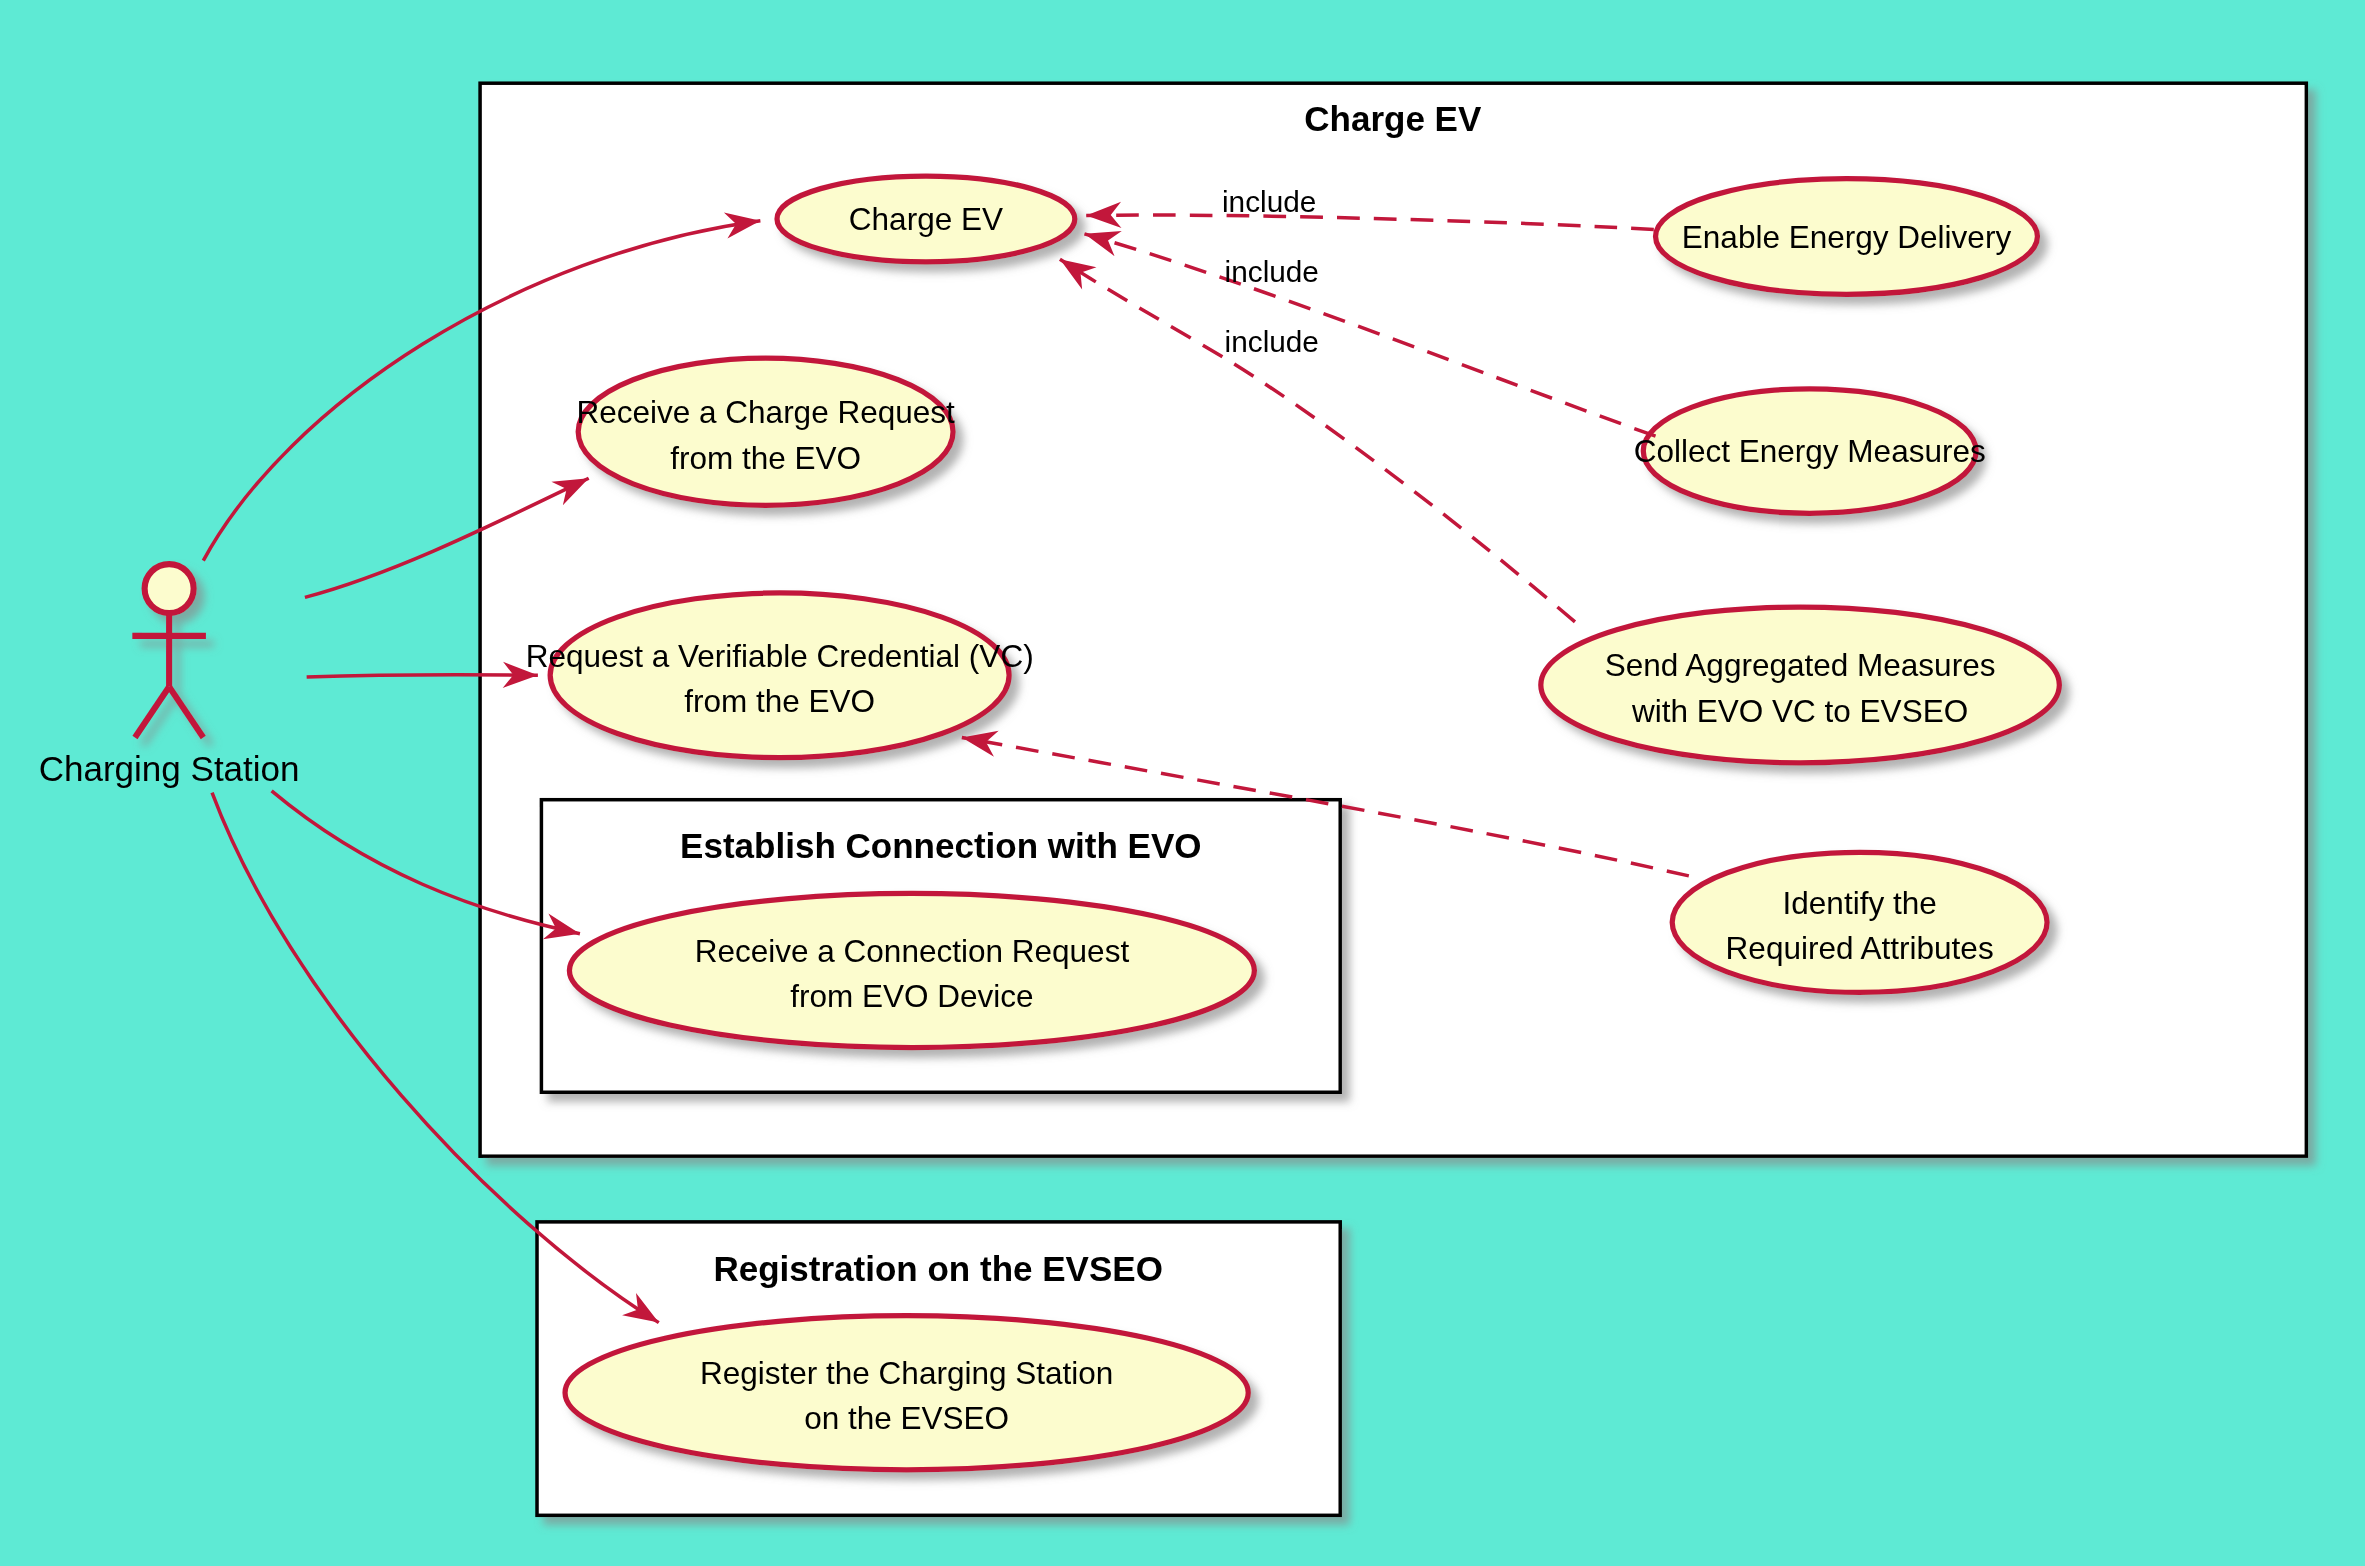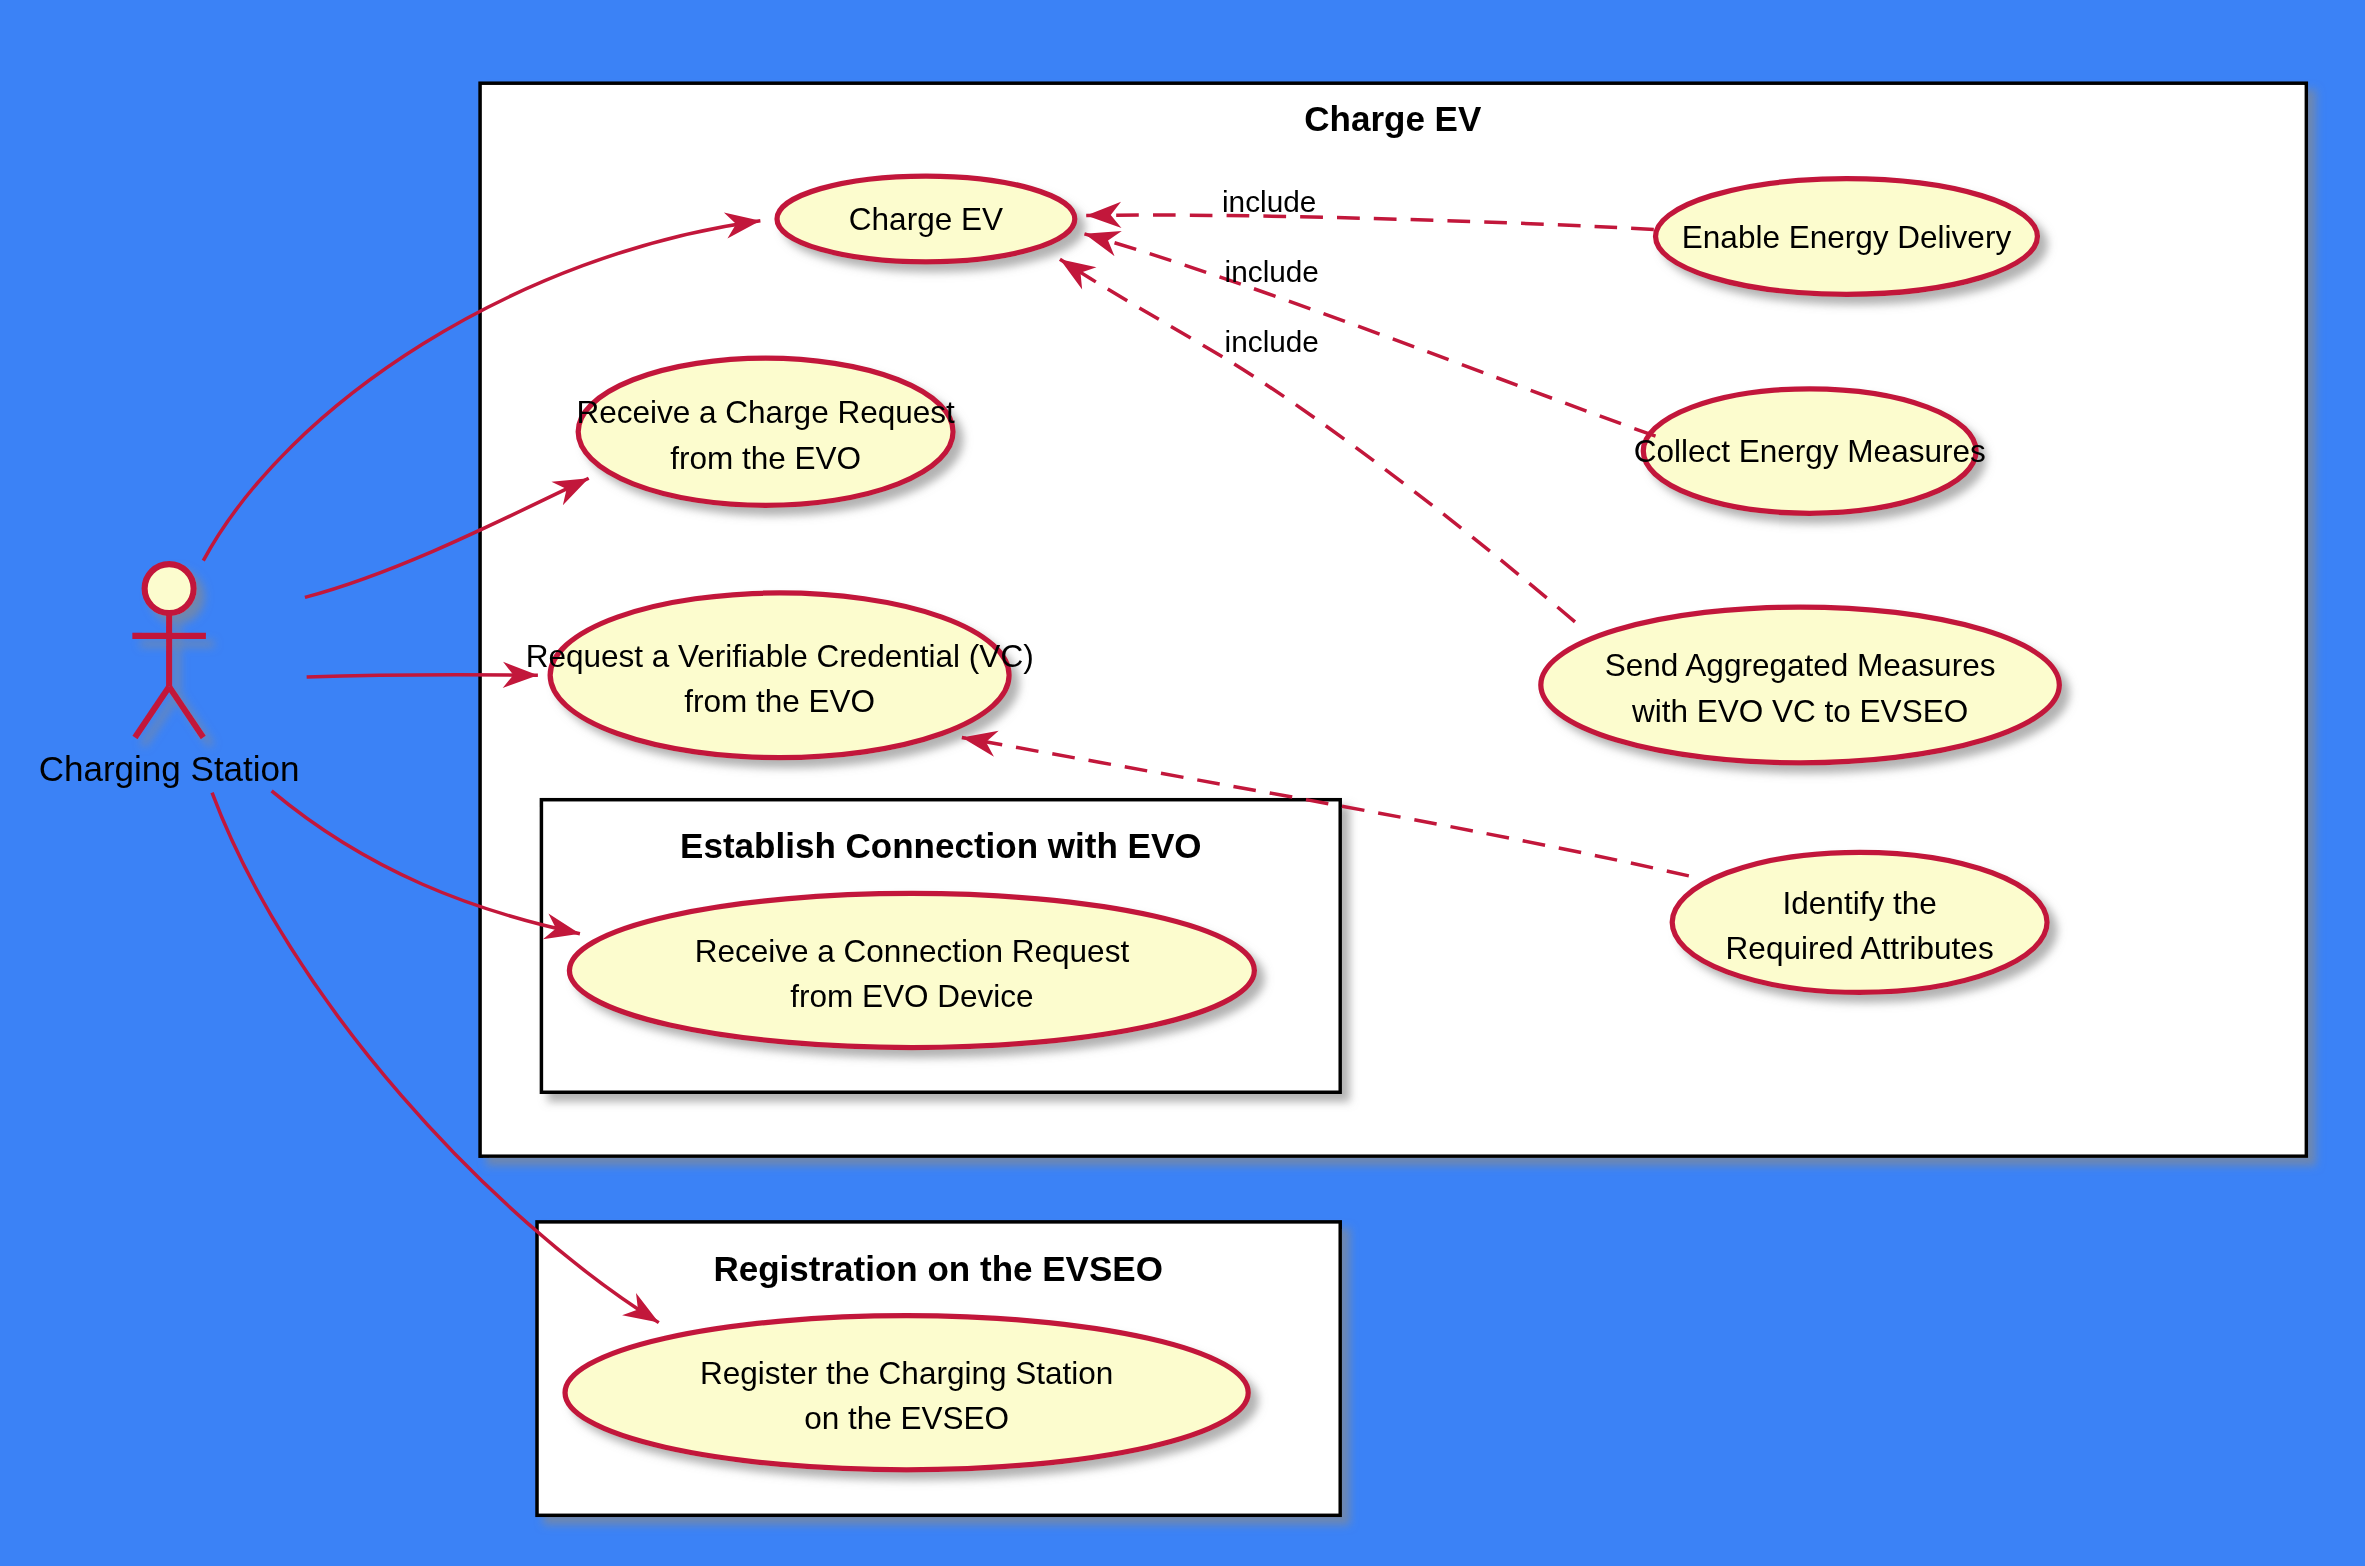--- a/index.html
+++ b/index.html
@@ -1,20 +1,20 @@
 <!DOCTYPE html>
 <html style="font-size:14px"><head>
 <meta charset="utf-8">
 <style>
   html, body { margin: 0; padding: 0; background: #ffffff; }
   .stage {
     position: relative;
     width: 2366px;
     height: 1567px;
-    background: #3b82f6;
+    background: #5eead4;
     font-family: "Liberation Sans", sans-serif;
   }
   svg { display: block; }
   text {
     font-family: "Liberation Sans", sans-serif;
     fill: #000000;
   }
   .uc-label   { font-size: 36px; }
   .box-title  { font-size: 40px; font-weight: bold; }
   .edge-label { font-size: 34px; }

